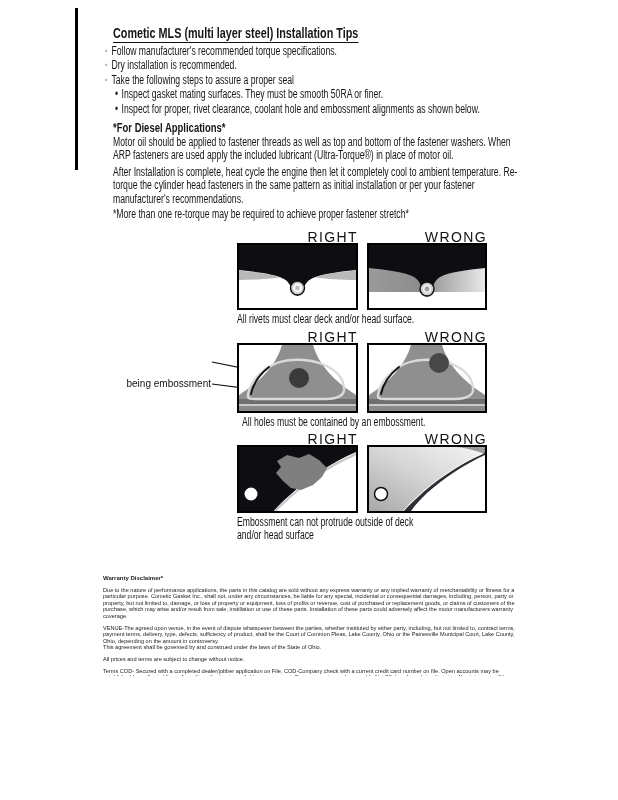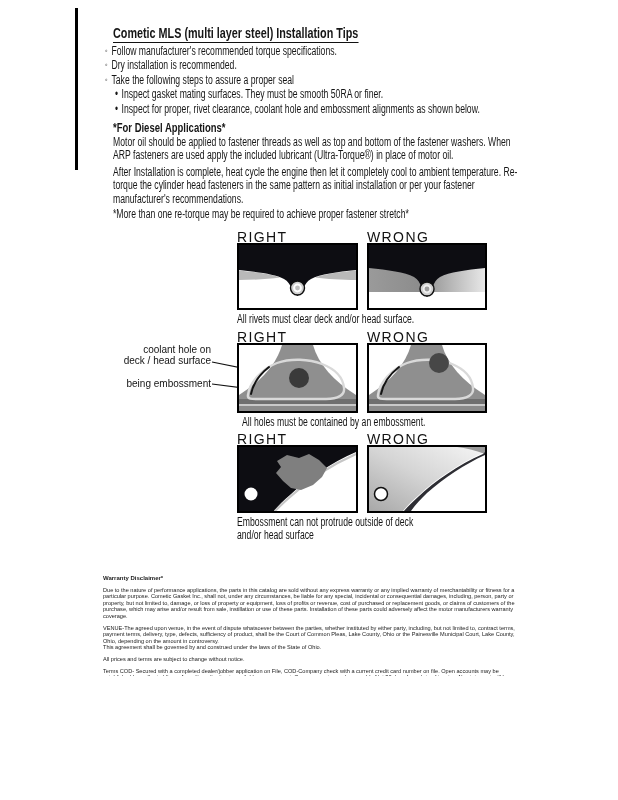--- a/index.html
+++ b/index.html
@@ -25,21 +25,21 @@
   .b-marker{width:9px;flex:0 0 9px;font-size:10px;line-height:14.4px;}
   .b-sub{padding-left:14px;}
   .b-sub .b-marker{font-size:12px;}
 
   #diesel-heading{left:113px;top:120px;width:300px;font-size:13.2px;font-weight:bold;}
   .para{left:113px;width:575px;font-size:12px;line-height:13.4px;}
   #p1{top:136px;}
   #p2{top:166px;}
   #note{top:208px;}
 
-  .rw-label{font-size:14px;letter-spacing:1.4px;text-align:left;color:#121212;}
+  .rw-label{font-size:14px;letter-spacing:1.4px;text-align:right;color:#121212;}
   .rw1a{left:237px;top:229px;width:121px;}
   .rw1b{left:367px;top:229px;width:120px;}
   .rw2a{left:237px;top:329px;width:121px;}
   .rw2b{left:367px;top:329px;width:120px;}
   .rw3a{left:237px;top:431px;width:121px;}
   .rw3b{left:367px;top:431px;width:120px;}
 
   .panel{border:2px solid #000;background:#fff;box-sizing:border-box;}
   .panel svg{display:block;width:100%;height:100%;}
   #d1r{left:237px;top:243px;width:121px;height:67px;}
@@ -134,24 +134,20 @@
       <circle cx="58" cy="44" r="7" fill="#cfcfcf" stroke="#101010" stroke-width="1.4"></circle>
       <circle cx="58" cy="44" r="4.4" fill="#eeeeee"></circle>
       <circle cx="58" cy="44" r="2.4" fill="#9d9d9d"></circle>
     </svg>
   </div>
   <div id="cap1" class="abs cond caption nowrap">All rivets must clear deck and/or head surface.</div>
 
   <div class="abs rw-label rw2a">RIGHT</div>
   <div class="abs rw-label rw2b">WRONG</div>
 
-  <div id="ann-coolant" class="abs ann">
-    <div>coolant hole on</div>
-    <div>deck / head surface</div>
-  </div>
   <div id="ann-gasket" class="abs ann">being embossment</div>
   <svg id="leaders" class="abs" viewBox="0 0 92 44">
     <line x1="2" y1="10" x2="87" y2="27" stroke="#111111" stroke-width="1.2"></line>
     <line x1="2" y1="32" x2="56" y2="39" stroke="#111111" stroke-width="1.2"></line>
   </svg>
 
   <div id="d2r" class="abs panel">
     <svg viewBox="0 0 117 66" preserveAspectRatio="none">
       <rect width="117" height="66" fill="#8f8f8f"></rect>
       <path d="M0,0 H43 Q35,28 0,50 Z" fill="#ffffff"></path>

